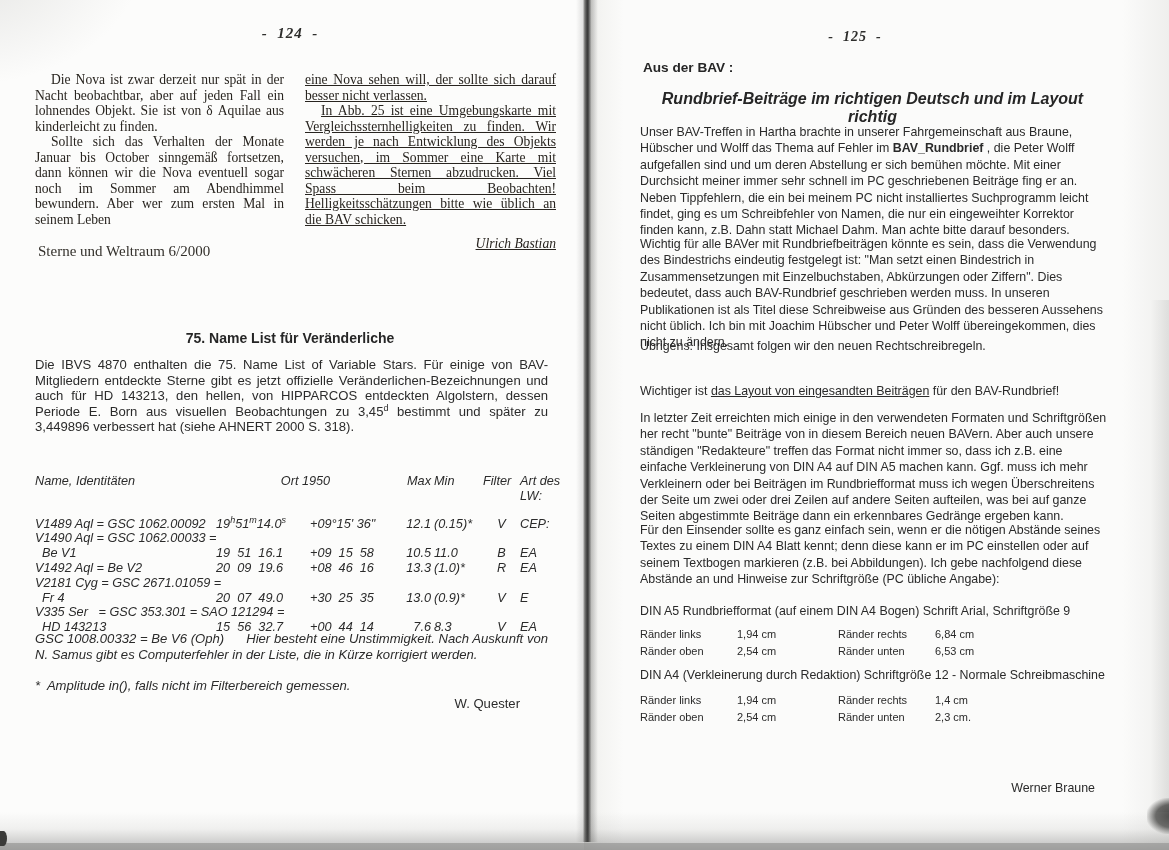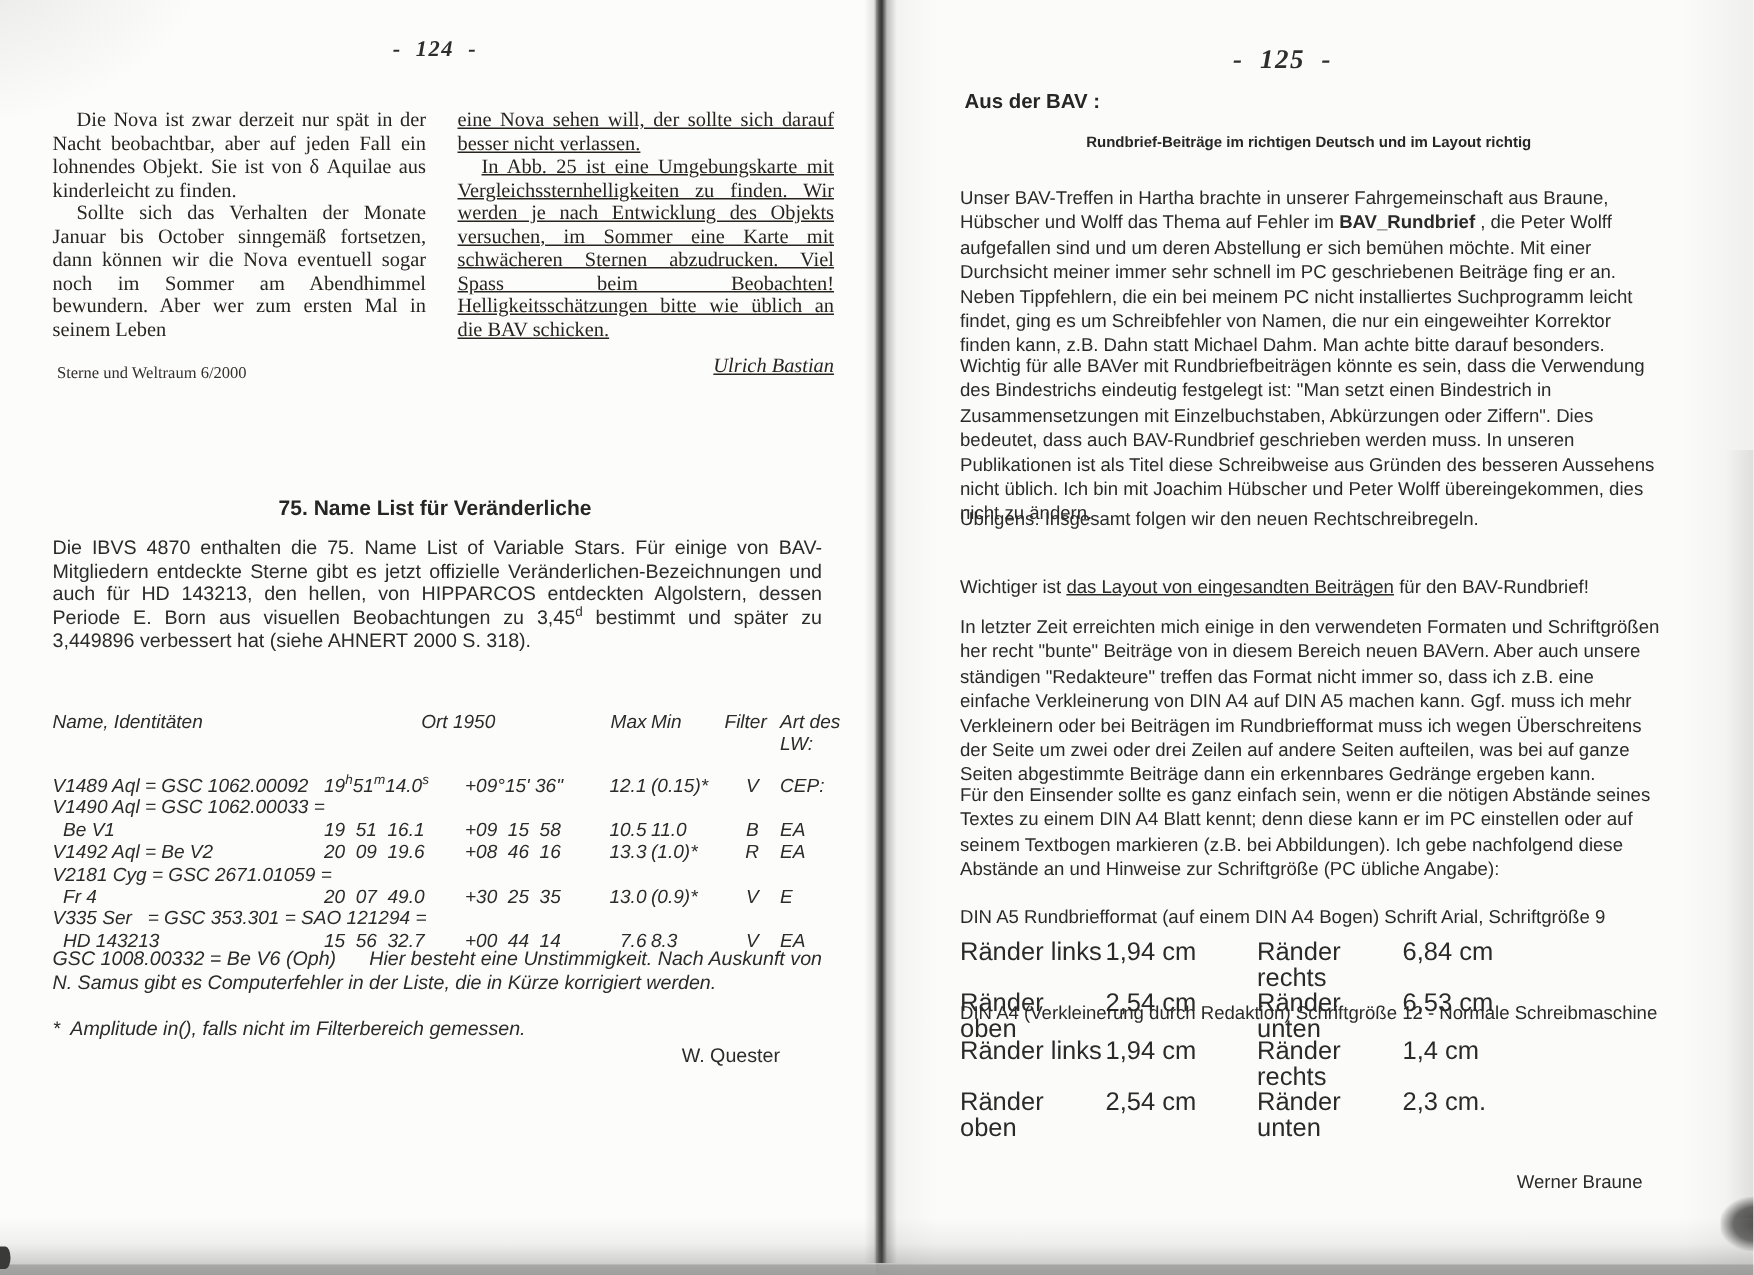--- a/index.html
+++ b/index.html
@@ -40,38 +40,38 @@
   .just{text-align:justify;}
   .pre{white-space:pre-wrap;font-style:italic;}
   sup{font-size:9px;line-height:0;}
 
   .pgnum{font-family:"Liberation Serif",serif;font-weight:bold;font-size:15px;letter-spacing:1px;color:#2e2e2c;}
 
   
   .serifcol{font-size:13.6px;line-height:15.5px;color:#28241f;}
   .serifcol p{margin:0;}
   .serifcol p.ind{text-indent:16px;}
-  .src{font-size:11px;color:#33302b;}
+  .src{font-size:15px;color:#33302b;}
 
   
   .body-l{font-size:13.1px;line-height:15.6px;color:#2b2b2b;}
   .title-l{font-size:14px;}
 
   
   .star-grid{display:grid;grid-template-columns:181px 94px 85px 39px 49px 37px 60px;
       font-size:12.7px;line-height:14.8px;color:#2b2b2b;}
   .star-grid .c-max{text-align:right;padding-right:3px;}
   .star-grid .full{grid-column:1 / -1;}
   .star-grid .span2{grid-column:2 / span 2;text-align:center;}
 
   
   .body-r{font-size:12.4px;line-height:16.4px;color:#2a2a2a;}
-  .title-r{font-size:10px;}
+  .title-r{font-size:16px;font-style:italic;}
   .margin-grid{display:grid;grid-template-columns:97px 101px 97px 100px;
-      font-size:17px;line-height:17px;color:#2a2a2a;}
+      font-size:11px;line-height:17px;color:#2a2a2a;}
 </style>
 </head>
 <body>
 
 <div class="page" id="left-page">
 
   <div class="abs ctr pgnum pre" style="left:35px;top:25px;width:510px;">-  124  -</div>
 
   <div class="abs serif serifcol just" style="left:35px;top:72px;width:249px;">
     <p class="ind">Die Nova ist zwar derzeit nur spät in der Nacht beobachtbar, aber auf jeden Fall ein lohnendes Objekt. Sie ist von δ Aquilae aus kinderleicht zu finden.</p>
@@ -155,21 +155,21 @@
 
   <div class="abs sans body-l just pre" style="left:35px;top:631px;width:513px;">GSC 1008.00332 = Be V6 (Oph)      Hier besteht eine Unstimmigkeit. Nach Auskunft von N. Samus gibt es Computerfehler in der Liste, die in Kürze korrigiert werden.</div>
 
   <div class="abs sans body-l pre" style="left:35px;top:678px;width:513px;">*  Amplitude in(), falls nicht im Filterbereich gemessen.</div>
 
   <div class="abs sans body-l rt" style="left:35px;top:696px;width:485px;">W. Quester</div>
 </div>
 
 <div class="page" id="right-page">
 
-  <div class="abs ctr pgnum pre" style="left:46px;top:29px;width:450px;font-size:18px;">-  125  -</div>
+  <div class="abs ctr pgnum pre" style="left:46px;top:29px;width:450px;font-size:14px;">-  125  -</div>
 
   <div class="abs sans b" style="left:59px;top:60px;font-size:13.6px;">Aus der BAV :</div>
 
   <div class="abs ctr sans b title-r" style="left:56px;top:90px;width:465px;">Rundbrief-Beiträge im richtigen Deutsch und im Layout richtig</div>
 
   <div class="abs sans body-r" style="left:56px;top:124px;width:468px;"><span>Unser  BAV-Treffen in Hartha brachte in unserer Fahrgemeinschaft aus Braune, Hübscher und Wolff das Thema auf Fehler im </span><span class="b">BAV_Rundbrief</span><span> , die Peter Wolff aufgefallen sind und um deren Abstellung er sich bemühen möchte. Mit einer Durchsicht meiner immer sehr schnell im PC geschriebenen Beiträge fing er an. Neben Tippfehlern, die ein bei meinem PC  nicht  installiertes Suchprogramm leicht findet, ging es um Schreibfehler von Namen, die nur ein eingeweihter Korrektor finden kann, z.B. Dahn statt  Michael Dahm.  Man achte bitte darauf besonders.</span></div>
 
   <div class="abs sans body-r" style="left:56px;top:236px;width:468px;">Wichtig für alle BAVer mit Rundbriefbeiträgen könnte es sein, dass die Verwendung des Bindestrichs eindeutig festgelegt ist: "Man setzt einen Bindestrich in Zusammensetzungen mit  Einzelbuchstaben, Abkürzungen oder Ziffern". Dies bedeutet, dass auch BAV-Rundbrief geschrieben werden muss. In unseren Publikationen ist als Titel diese Schreibweise aus Gründen des besseren Aussehens nicht üblich. Ich bin mit Joachim Hübscher  und Peter Wolff übereingekommen, dies nicht zu ändern.</div>
 
   <div class="abs sans body-r" style="left:56px;top:383px;width:468px;"><span>Wichtiger ist </span><span class="u">das Layout von eingesandten Beiträgen</span><span> für den BAV-Rundbrief!</span></div>

